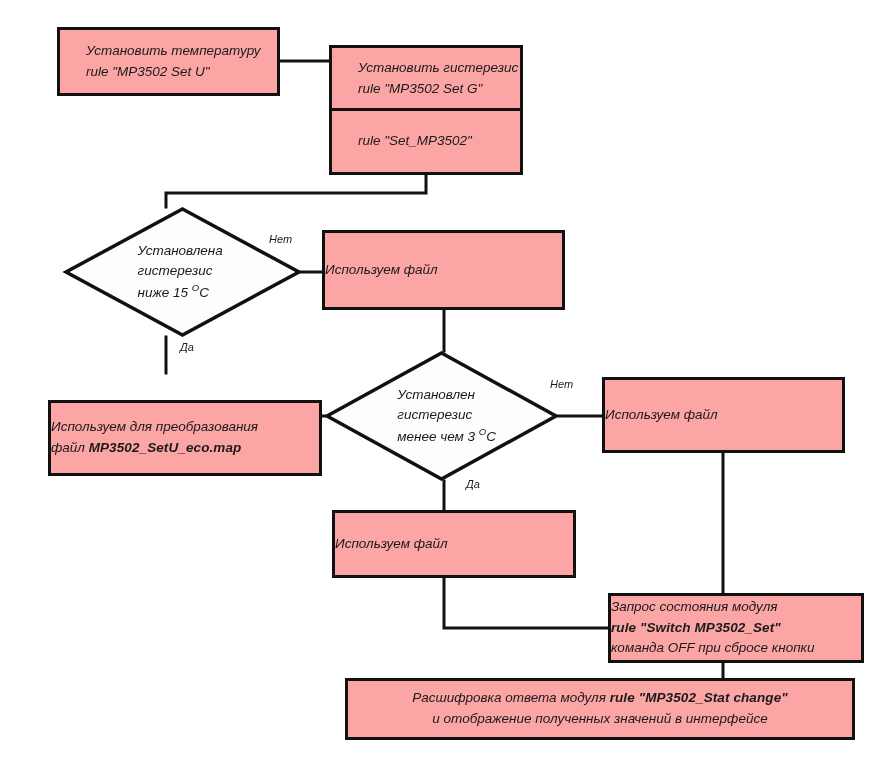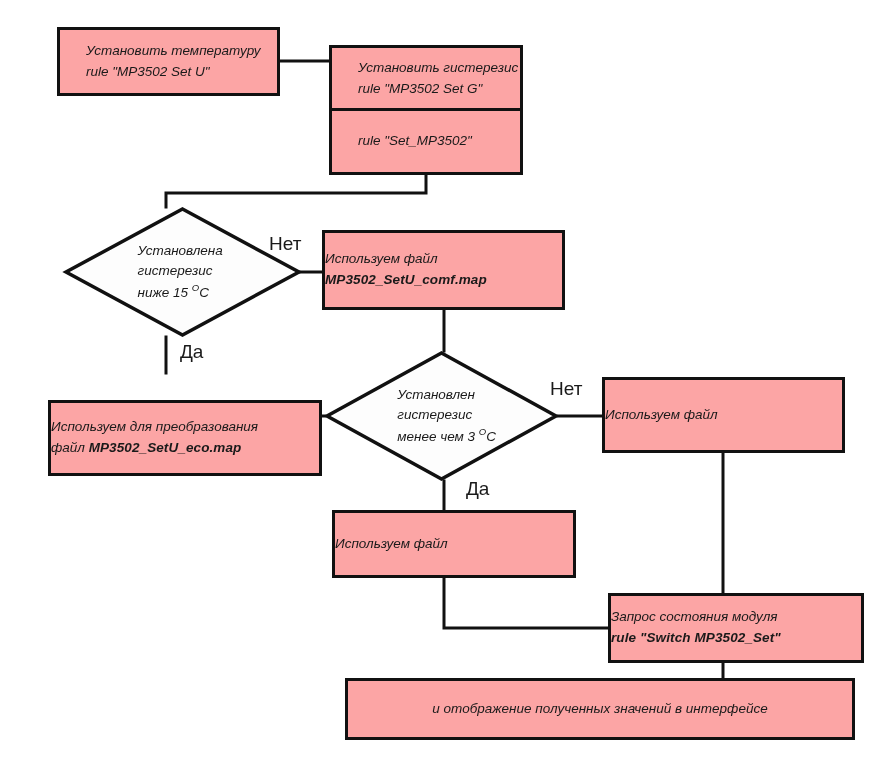--- a/index.html
+++ b/index.html
@@ -80,21 +80,22 @@
   .diamond .dtext .ln {
     display: block;
     font-style: italic;
     font-size: 13.5px;
     color: #1a1a1a;
     line-height: 1.5;
     white-space: nowrap;
   }
   .edge-label {
     position: absolute;
-    font-size: 19px;
+    font-style: italic;
+    font-size: 11px;
     color: #1a1a1a;
     z-index: 3;
     white-space: nowrap;
   }
   sup.deg {
     font-size: 9.5px;
     vertical-align: super;
     font-style: italic;
   }
 </style>
@@ -155,21 +156,20 @@
       <span class="ln">гистерезис</span>
       <span class="ln"><span>ниже 15 </span><sup class="deg">O</sup><span>C</span></span>
     </div>
   </div>
 
   <span class="edge-label" style="left:269px; top:233px;">Нет</span>
   <span class="edge-label" style="left:180px; top:341px;">Да</span>
 
   <div class="node pad-left2" style="left:322px; top:230px; width:243px; height:80px;">
     <span class="ln">Используем файл</span>
-    <span class="ln"><b>MP3502_SetU_comf.map</b></span>
   </div>
 
   <div class="node pad-left2" style="left:48px; top:373px; width:274px; height:76px;margin-top:27px;">
     <span class="ln">Используем для преобразования</span>
     <span class="ln"><span>файл </span><b>MP3502_SetU_eco.map</b></span>
   </div>
 
   <div class="diamond" style="left:325px; top:351px; width:233px; height:130px;">
     <svg width="233" height="130" viewBox="0 0 233 130">
       <polygon points="116.5,2 231,65 116.5,128 2,65" fill="#fdfdfd" stroke="#111111" stroke-width="3.5" stroke-linejoin="miter"></polygon>
@@ -188,19 +188,21 @@
     <span class="ln">Используем файл</span>
   </div>
 
   <div class="node pad-left2" style="left:332px; top:510px; width:244px; height:68px;">
     <span class="ln">Используем файл</span>
   </div>
 
   <div class="node pad-left2" style="left:608px; top:593px; width:256px; height:70px;">
     <span class="ln">Запрос состояния модуля</span>
     <span class="ln"><b>rule "Switch MP3502_Set"</b></span>
+    <span class="ln">команда OFF при сбросе кнопки</span>
   </div>
 
   <div class="node centered" style="left:345px; top:678px; width:510px; height:62px;">
+    <span class="ln"><span>Расшифровка ответа модуля </span><b>rule "MP3502_Stat change"</b></span>
     <span class="ln">и отображение полученных значений в интерфейсе</span>
   </div>
 
 </div>
 
 </body></html>

